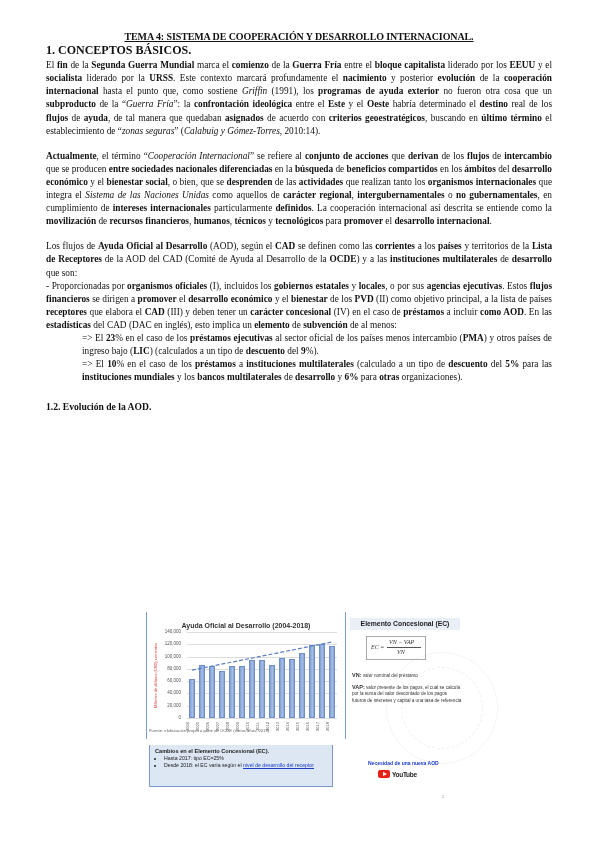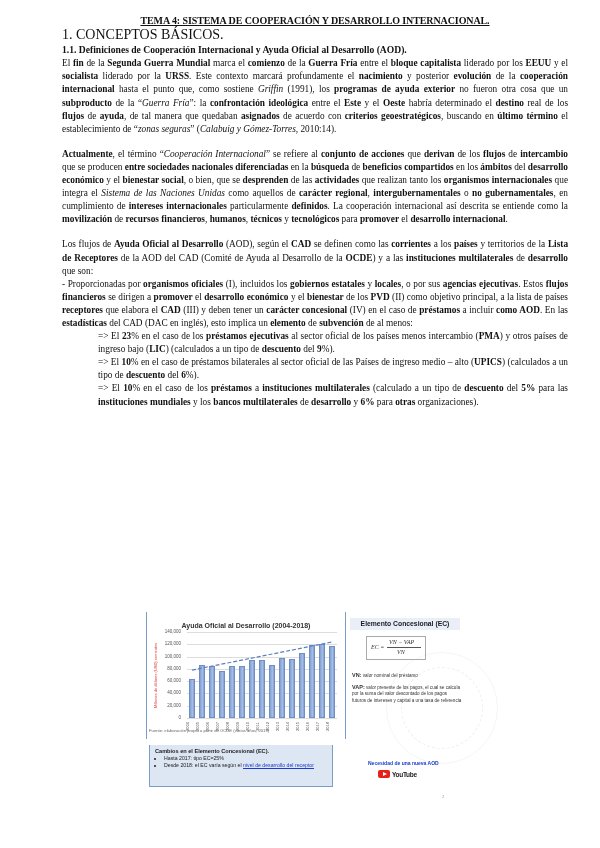--- a/index.html
+++ b/index.html
@@ -1,20 +1,20 @@
 <!DOCTYPE html>
 <html><head>
 <meta charset="utf-8">
 <style>
   html, body { margin:0; padding:0; background:#ffffff; }
   body { width:600px; height:848px; position:relative; overflow:hidden;
          font-family:"Liberation Serif", serif; color:#111; }
-  .page { position:absolute; left:46px; top:14px; width:506px; font-size:9.3px; line-height:13.1px; text-align:justify;margin-left:16px; }
+  .page { position:absolute; left:46px; top:30px; width:506px; font-size:9.3px; line-height:13.1px; text-align:justify; }
   .title { text-align:center; font-weight:bold; text-decoration:underline; font-size:10px; margin:0 0 1px 0; letter-spacing:-0.1px; }
-  .h1 { font-weight:normal; font-size:14px; margin:0 0 2px 0; }
+  .h1 { font-weight:bold; font-size:12px; margin:0 0 2px 0; }
   .h2 { font-weight:bold; font-size:9.6px; margin:0 0 1px 0; }
   p { margin:0; }
   .gap { height:12px; }
   .indent { padding-left:36px; }
   b { font-weight:bold; }
   i { font-style:italic; }
   .h2b { font-weight:bold; font-size:9.6px; margin-top:16px; }
 
   
   .fig-chart { position:absolute; left:146px; top:612px; width:198px; height:127px; border-right:1px solid #7a9cc8; border-left:1px solid #7a9cc8; background:#fff; }
@@ -50,30 +50,29 @@
   .fig-changes .ch-title { font-weight:bold; font-size:5.6px; }
   .fig-changes ul { margin:0; padding-left:9px; }
   .fig-changes a { color:#1a3cc8; text-decoration:underline; }
 </style>
 </head>
 <body>
 
 <div class="page">
   <div class="title">TEMA 4: SISTEMA DE COOPERACIÓN Y DESARROLLO INTERNACIONAL.</div>
   <div class="h1">1. CONCEPTOS BÁSICOS.</div>
-  <div class="h2">1.1. Definiciones de Cooperación Internacional y Ayuda Oficial al Desarrollo (AOD).</div>
   <p><span>El </span><b>fin</b><span> de la </span><b>Segunda Guerra Mundial</b><span> marca el </span><b>comienzo</b><span> de la </span><b>Guerra Fría</b><span> entre el </span><b>bloque capitalista</b><span> liderado por los </span><b>EEUU</b><span> y el </span><b>socialista</b><span> liderado por la </span><b>URSS</b><span>. Este contexto marcará profundamente el </span><b>nacimiento</b><span> y posterior </span><b>evolución</b><span> de la </span><b>cooperación internacional</b><span> hasta el punto que, como sostiene </span><i>Griffin</i><span> (1991), los </span><b>programas de ayuda exterior</b><span> no fueron otra cosa que un </span><b>subproducto</b><span> de la “</span><i>Guerra Fría</i><span>”: la </span><b>confrontación ideológica</b><span> entre el </span><b>Este</b><span> y el </span><b>Oeste</b><span> habría determinado el </span><b>destino</b><span> real de los </span><b>flujos</b><span> de </span><b>ayuda</b><span>, de tal manera que quedaban </span><b>asignados</b><span> de acuerdo con </span><b>criterios geoestratégicos</b><span>, buscando en </span><b>último término</b><span> el establecimiento de “</span><i>zonas seguras</i><span>” (</span><i>Calabuig y Gómez-Torres</i><span>, 2010:14).</span></p>
   <div class="gap"></div>
   <p><b>Actualmente</b><span>, el término “</span><i>Cooperación Internacional</i><span>” se refiere al </span><b>conjunto de acciones</b><span> que </span><b>derivan</b><span> de los </span><b>flujos</b><span> de </span><b>intercambio</b><span> que se producen </span><b>entre sociedades nacionales diferenciadas</b><span> en la </span><b>búsqueda</b><span> de </span><b>beneficios compartidos</b><span> en los </span><b>ámbitos</b><span> del </span><b>desarrollo económico</b><span> y el </span><b>bienestar social</b><span>, o bien, que se </span><b>desprenden</b><span> de las </span><b>actividades</b><span> que realizan tanto los </span><b>organismos internacionales</b><span> que integra el </span><i>Sistema de las Naciones Unidas</i><span> como aquellos de </span><b>carácter regional</b><span>, </span><b>intergubernamentales</b><span> o </span><b>no gubernamentales</b><span>, en cumplimiento de </span><b>intereses internacionales</b><span> particularmente </span><b>definidos</b><span>. La cooperación internacional así descrita se entiende como la </span><b>movilización</b><span> de </span><b>recursos financieros</b><span>, </span><b>humanos</b><span>, </span><b>técnicos</b><span> y </span><b>tecnológicos</b><span> para </span><b>promover</b><span> el </span><b>desarrollo internacional</b><span>.</span></p>
   <div class="gap"></div>
   <p><span>Los flujos de </span><b>Ayuda Oficial al Desarrollo</b><span> (AOD), según el </span><b>CAD</b><span> se definen como las </span><b>corrientes</b><span> a los </span><b>países</b><span> y territorios de la </span><b>Lista de Receptores</b><span> de la AOD del CAD (Comité de Ayuda al Desarrollo de la </span><b>OCDE</b><span>) y a las </span><b>instituciones multilaterales</b><span> de </span><b>desarrollo</b><span> que son:</span></p>
   <p><span>- Proporcionadas por </span><b>organismos oficiales</b><span> (I), incluidos los </span><b>gobiernos estatales</b><span> y </span><b>locales</b><span>, o por sus </span><b>agencias ejecutivas</b><span>. Estos </span><b>flujos financieros</b><span> se dirigen a </span><b>promover</b><span> el </span><b>desarrollo económico</b><span> y el </span><b>bienestar</b><span> de los </span><b>PVD</b><span> (II) como objetivo principal, a la lista de países </span><b>receptores</b><span> que elabora el </span><b>CAD</b><span> (III) y deben tener un </span><b>carácter concesional</b><span> (IV) en el caso de </span><b>préstamos</b><span> a incluir </span><b>como AOD</b><span>. En las </span><b>estadísticas</b><span> del CAD (DAC en inglés), esto implica un </span><b>elemento</b><span> de </span><b>subvención</b><span> de al menos:</span></p>
   <p class="indent"><span>=&gt; El </span><b>23</b><span>% en el caso de los </span><b>préstamos ejecutivas</b><span> al sector oficial de los países menos intercambio (</span><b>PMA</b><span>) y otros países de ingreso bajo (</span><b>LIC</b><span>) (calculados a un tipo de </span><b>descuento</b><span> del </span><b>9</b><span>%).</span></p>
-  <p class="indent"><span>=&gt; El </span><b>10</b><span>% en el caso de préstamos bilaterales al sector oficial de las Países de ingreso medio – alto (</span><b>UPICS</b><span>) (calculados a un tipo de </span><b>descuento</b><span> del </span><b>6</b><span>%).</span></p>
   <p class="indent"><span>=&gt; El </span><b>10</b><span>% en el caso de los </span><b>préstamos</b><span> a </span><b>instituciones multilaterales</b><span> (calculado a un tipo de </span><b>descuento</b><span> del </span><b>5%</b><span> para las </span><b>instituciones mundiales</b><span> y los </span><b>bancos multilaterales</b><span> de </span><b>desarrollo</b><span> y </span><b>6%</b><span> para </span><b>otras</b><span> organizaciones).</span></p>
+  <div class="h2b">1.2. Evolución de la AOD.</div>
 </div>
 
 <div class="fig-chart">
   <div class="chart-title">Ayuda Oficial al Desarrollo  (2004-2018)</div>
   <div class="ylabel"><span>Millones de dólares (USD) corrientes</span></div>
   <div class="chart-area" id="chart-area">
       <div class="gridline" style="top: 86px;"></div>
       <div class="ytick" style="top: 83px;">0</div>
       <div class="gridline" style="top: 73.7143px;"></div>
       <div class="ytick" style="top: 70.7143px;">20,000</div>

